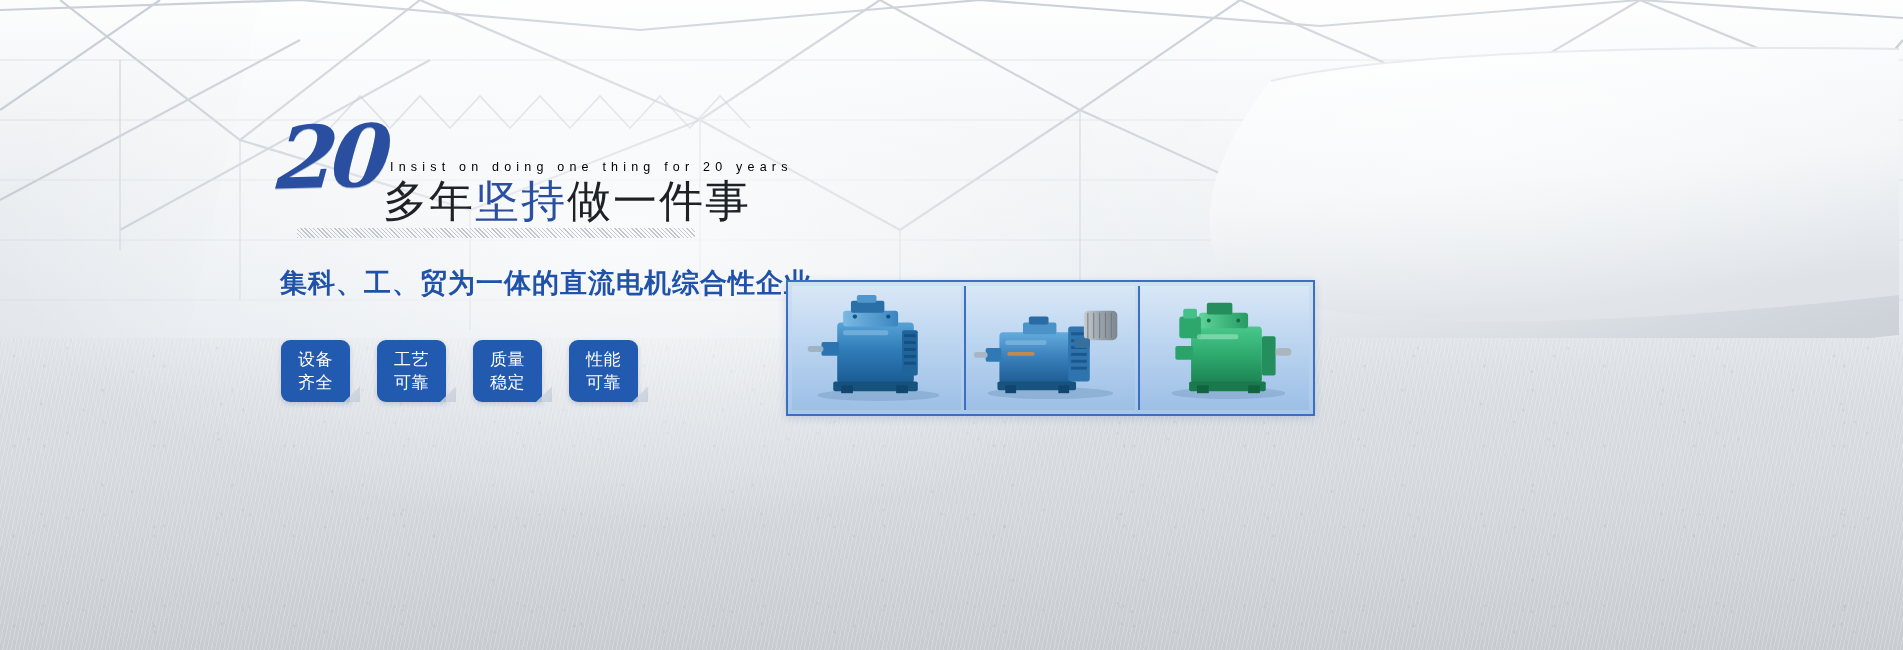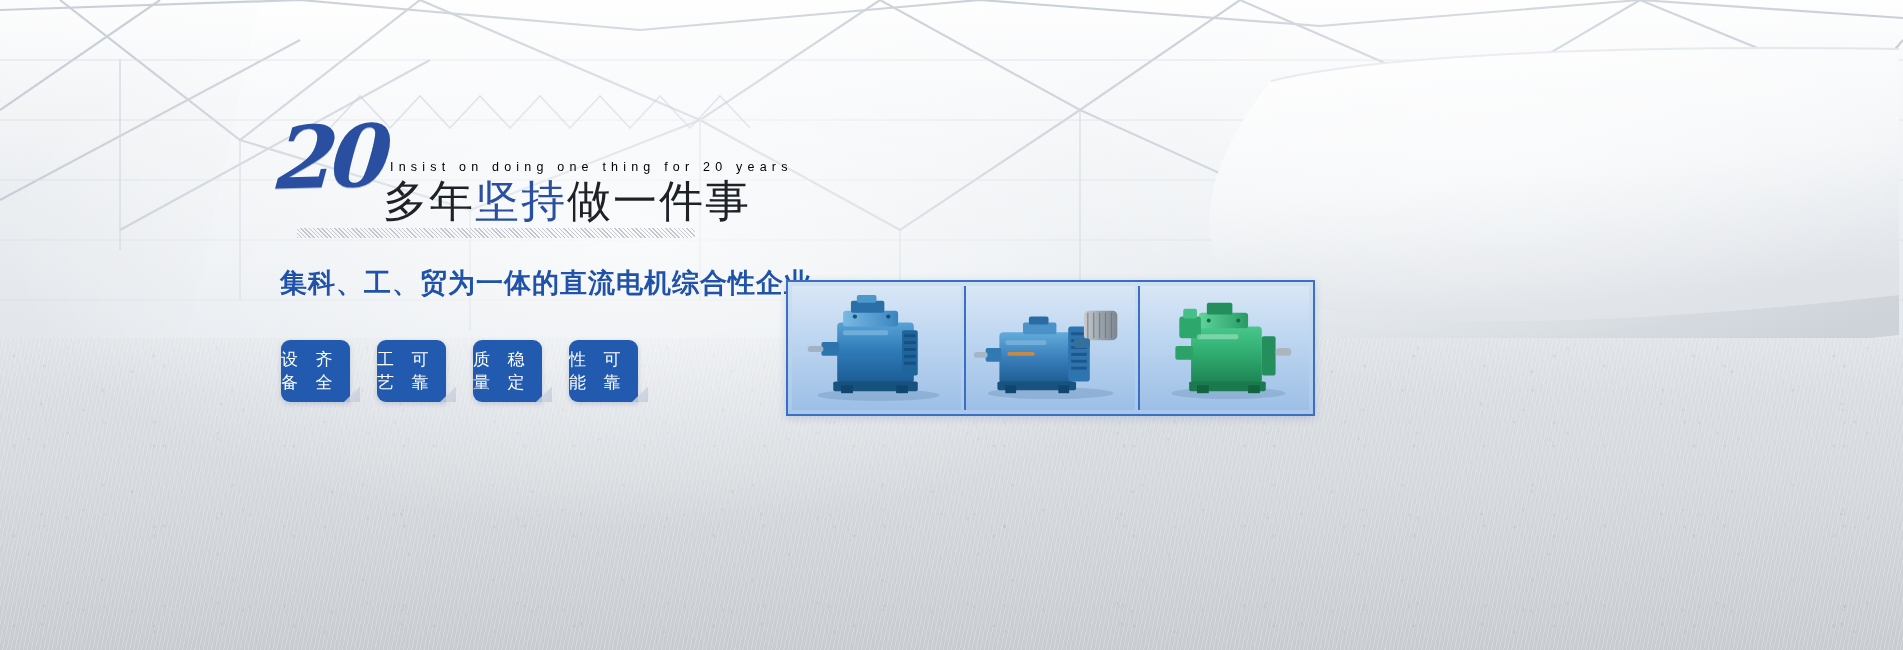--- a/index.html
+++ b/index.html
@@ -120,21 +120,21 @@
     font-family:"DejaVu Sans","Liberation Sans",sans-serif;
     text-shadow:0 1px 1px rgba(255,255,255,.7);
   }
 
   
   .tags{ position:absolute; left:281px; top:340px; display:flex; gap:27px; }
   .tag{
     position:relative; width:69px; height:62px;
     background:#215aae;
     border-radius:9px 9px 0 9px;
-    display:flex; align-items:center; justify-content:center;
+    display:flex; flex-direction:column; align-items:center; justify-content:center;
     color:#fff; font-size:17px; line-height:1.34; font-weight:500;
     letter-spacing:.5px;
     font-family:"DejaVu Sans","Liberation Sans",sans-serif;
     box-shadow:0 2px 5px rgba(30,60,120,.18);
   }
   .tag .fold2{
     position:absolute; right:-10px; bottom:0px; width:16px; height:18px;
     background:linear-gradient(135deg,#d7dde6 0%,#c3ccd9 100%);
     clip-path:polygon(0 100%,100% 12%,100% 100%);
     opacity:.85;

